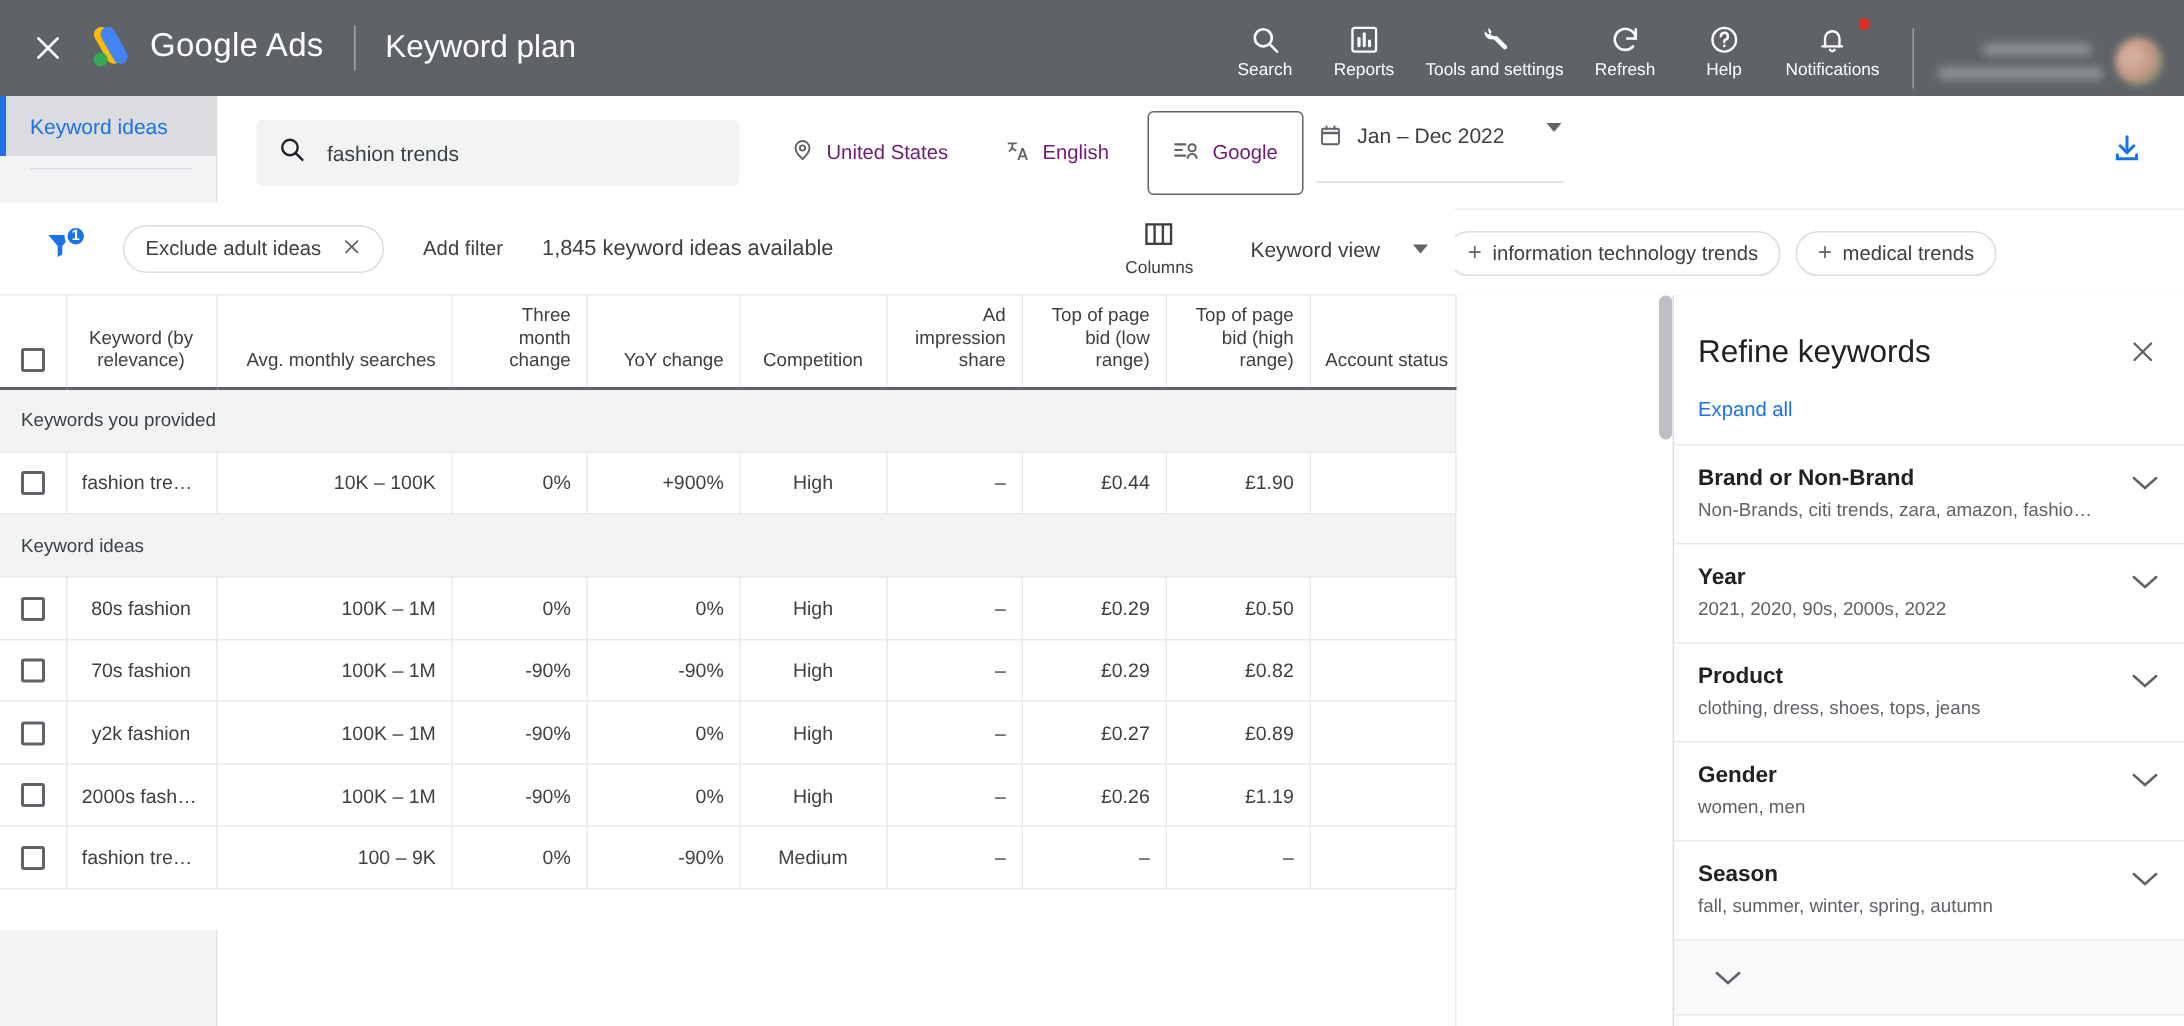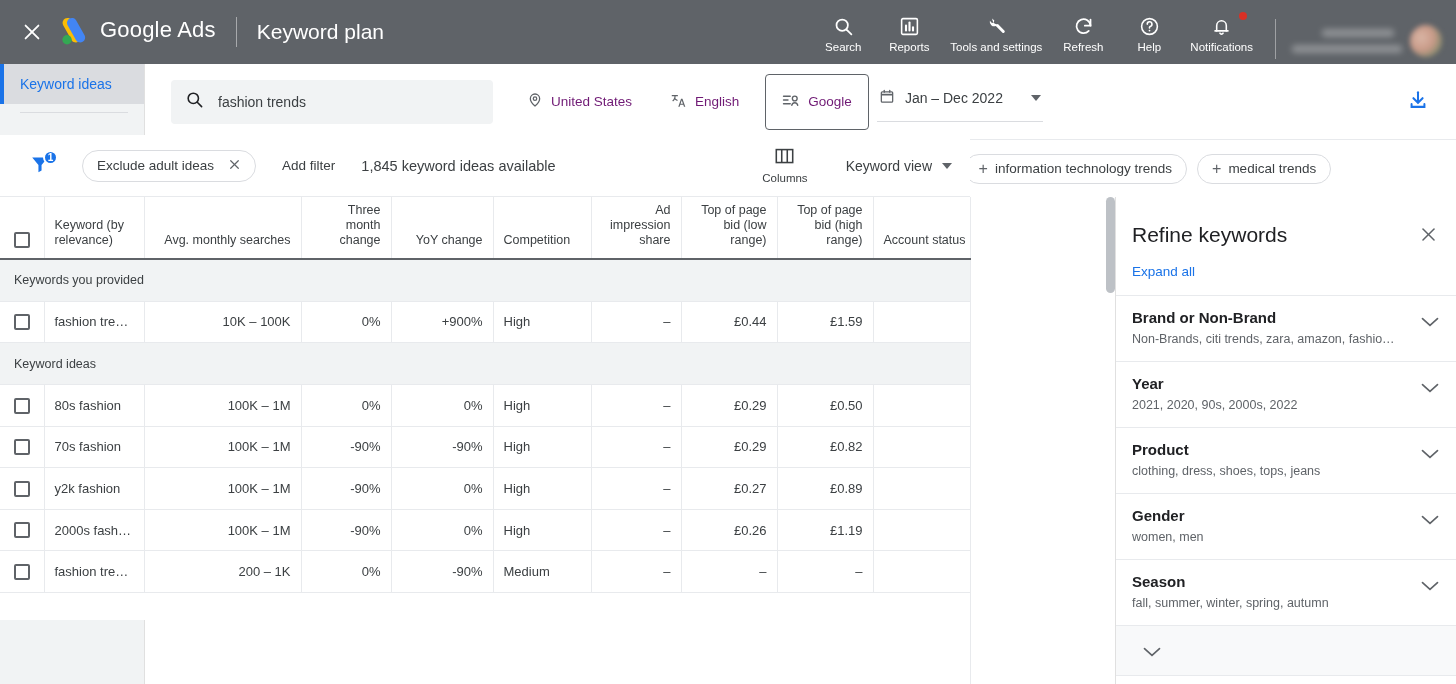--- a/index.html
+++ b/index.html
@@ -84,21 +84,21 @@
     display: flex; align-items: center; padding: 0 14px; gap: 14px; margin-left: 12px;
   }
   .kw-search .val { font-size: 14px; color: #3c4043; }
   .pillbtn {
     display: flex; align-items: center; gap: 8px; height: 40px; padding: 0 12px;
     font-size: 13.5px; color: #701a75; cursor: pointer; border-radius: 4px;
     background: transparent; border: none; white-space: nowrap;
   }
   .pillbtn.outlined { border: 1px solid #5f6368; height: 56px; border-radius: 4px; padding: 0 16px; }
   .daterange {
-    display: flex; align-items: center; gap: 10px; height: 40px; margin-left: 8px;
+    display: flex; gap: 10px; height: 40px; margin-left: 8px;
     border-bottom: 1px solid #dadce0; padding: 0 2px 6px 2px; cursor: pointer;
   }
   .daterange .txt { font-size: 14px; color: #3c4043; }
   .caret-dn {
     width: 0; height: 0; border-left: 5px solid transparent; border-right: 5px solid transparent;
     border-top: 6px solid #5f6368;
   }
   .dl-btn { margin-left: auto; width: 48px; height: 48px; display: flex; align-items: center; justify-content: center; cursor: pointer; }
 
   .broadenrow {
@@ -127,30 +127,30 @@
   }
   .filterchip {
     display: inline-flex; align-items: center; gap: 14px; height: 32px; padding: 0 14px;
     border: 1px solid #dadce0; border-radius: 16px; font-size: 13.5px; color: #3c4043;
     cursor: pointer; margin-left: 22px;
   }
   .addfilter { font-size: 13.5px; color: #3c4043; margin-left: 26px; cursor: pointer; }
   .avail { font-size: 14.5px; color: #3c4043; margin-left: 26px; }
   .columns-btn { margin-left: auto; display: flex; flex-direction: column; align-items: center; cursor: pointer; padding: 0 10px; }
   .columns-btn .lbl { font-size: 11.5px; color: #3c4043; margin-top: 2px; }
-  .viewsel { display: flex; align-items: center; gap: 10px; margin: 0 18px 0 28px; font-size: 14px; color: #3c4043; cursor: pointer; }
+  .viewsel { display: flex; align-items: center; gap: 22px; margin: 0 18px 0 28px; font-size: 14px; color: #3c4043; cursor: pointer; }
 
   table.kw { border-collapse: collapse; width: 970px; table-layout: fixed; }
   table.kw th {
     font-size: 12.5px; font-weight: 400; color: #3c4043; vertical-align: bottom;
     padding: 6px 10px 10px 10px; border-right: 1px solid #e8eaed; border-bottom: 2px solid #5f6368;
     height: 56px; line-height: 15px;
   }
   table.kw th.num, table.kw td.num { text-align: right; }
-  table.kw th.lft, table.kw td.lft { text-align: left; }
+  table.kw th.lft, table.kw td.lft { text-align: center; }
   table.kw td {
     font-size: 13px; color: #3c4043; padding: 12px 10px;
     border-right: 1px solid #e8eaed; border-bottom: 1px solid #e8eaed; height: 41px;
   }
   tr.grouprow td {
     background: #f1f3f4; font-size: 12.5px; color: #3c4043; border-right: none;
     padding: 10px 10px 10px 14px; height: 42px;
   }
   .cbx {
     width: 16px; height: 16px; border: 2px solid #5f6368; border-radius: 2px; display: inline-block;
@@ -494,21 +494,21 @@
 
         <tr>
           <td class="cbxcol"><span class="cbx"></span></td>
           <td class="lft kwname">fashion trends</td>
           <td class="num">10K – 100K</td>
           <td class="num">0%</td>
           <td class="num">+900%</td>
           <td class="lft">High</td>
           <td class="num">–</td>
           <td class="num">£0.44</td>
-          <td class="num">£1.59</td>
+          <td class="num">£1.90</td>
           <td class="lft"></td>
         </tr>
 
         <tr class="grouprow">
           <td colspan="10">Keyword ideas</td>
         </tr>
 
         <tr>
           <td class="cbxcol"><span class="cbx"></span></td>
           <td class="lft kwname">80s fashion</td>
@@ -558,21 +558,21 @@
           <td class="lft">High</td>
           <td class="num">–</td>
           <td class="num">£0.26</td>
           <td class="num">£1.19</td>
           <td class="lft"></td>
         </tr>
 
         <tr>
           <td class="cbxcol"><span class="cbx"></span></td>
           <td class="lft kwname">fashion trend…</td>
-          <td class="num">200 – 1K</td>
+          <td class="num">100 – 9K</td>
           <td class="num">0%</td>
           <td class="num">-90%</td>
           <td class="lft">Medium</td>
           <td class="num">–</td>
           <td class="num">–</td>
           <td class="num">–</td>
           <td class="lft"></td>
         </tr>
 
       </tbody>

